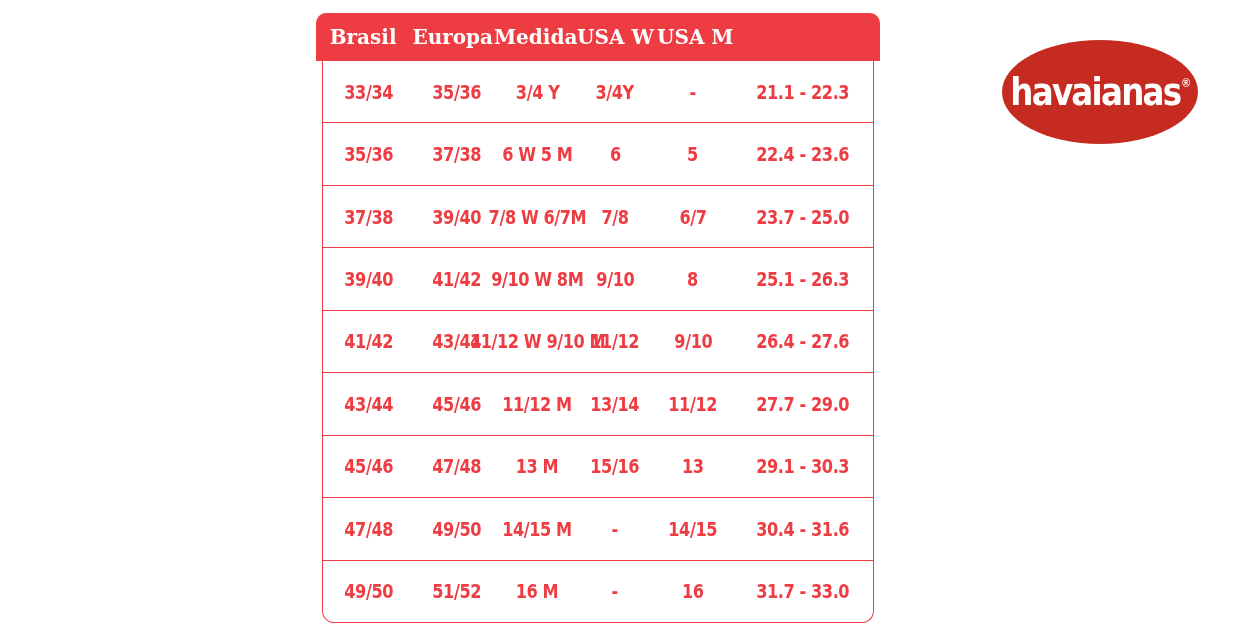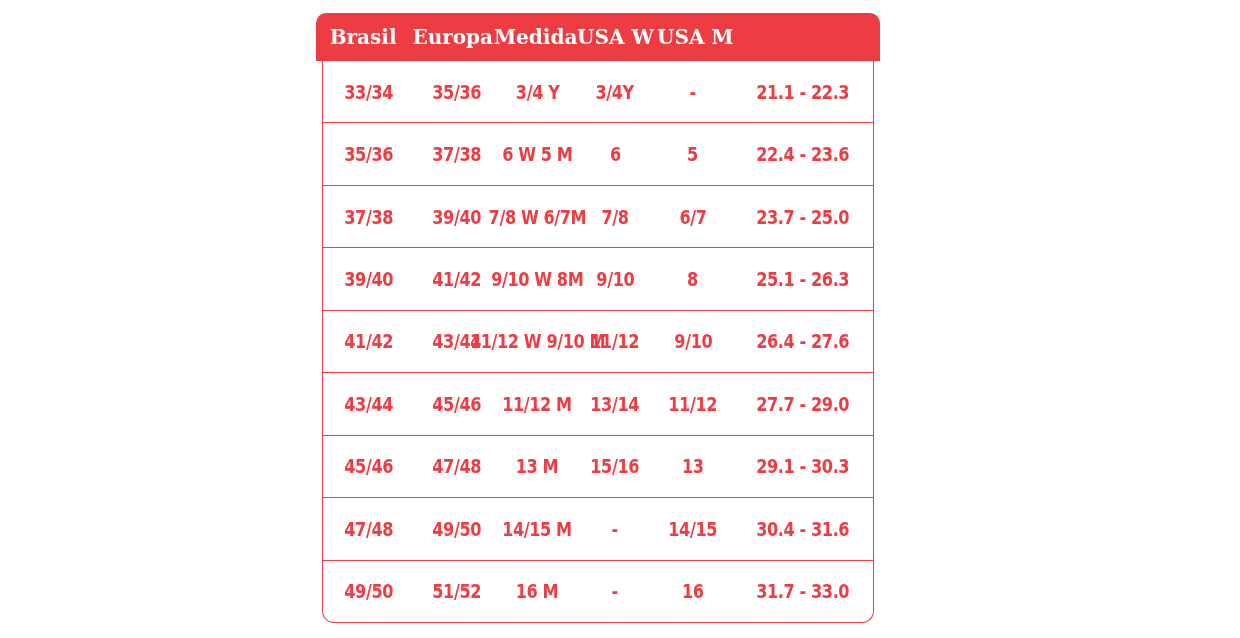--- a/index.html
+++ b/index.html
@@ -308,14 +308,20 @@
           <div class="cell c4">
             <span class="cv">16</span>
           </div>
           <div class="cell c5">
             <span class="cv">31.7 - 33.0</span>
           </div>
         </div>
       </div>
   </div>
 
+  <div class="logo">
+    <div class="mark">
+      <span class="wordmark">havaianas</span>
+      <span class="reg">®</span>
+    </div>
+  </div>
 
 </div>
 
 </body></html>

